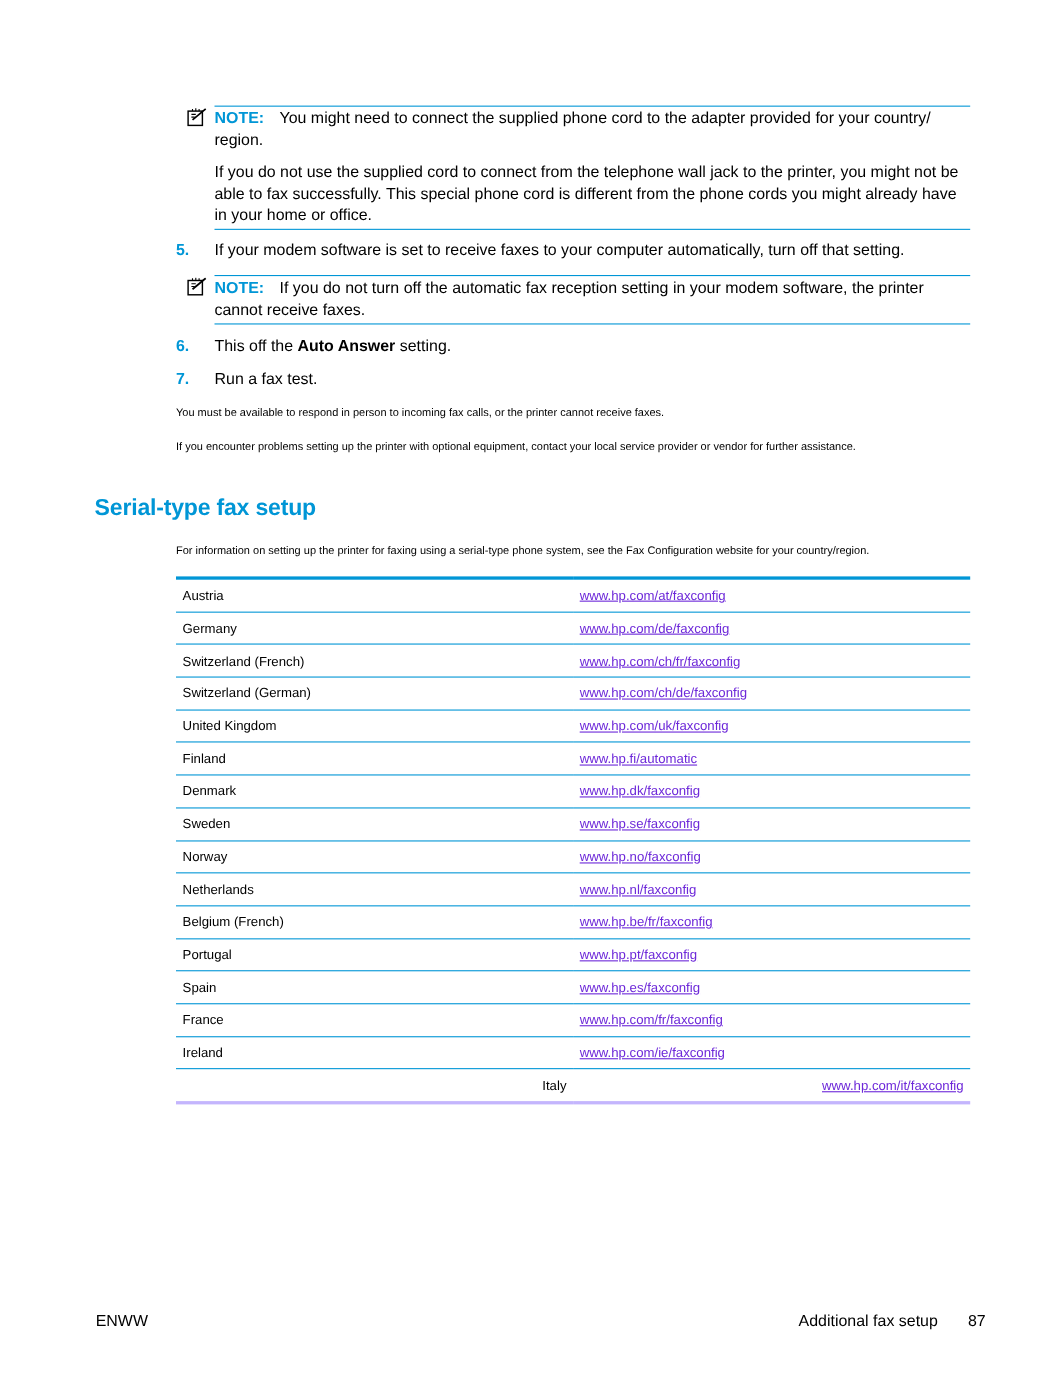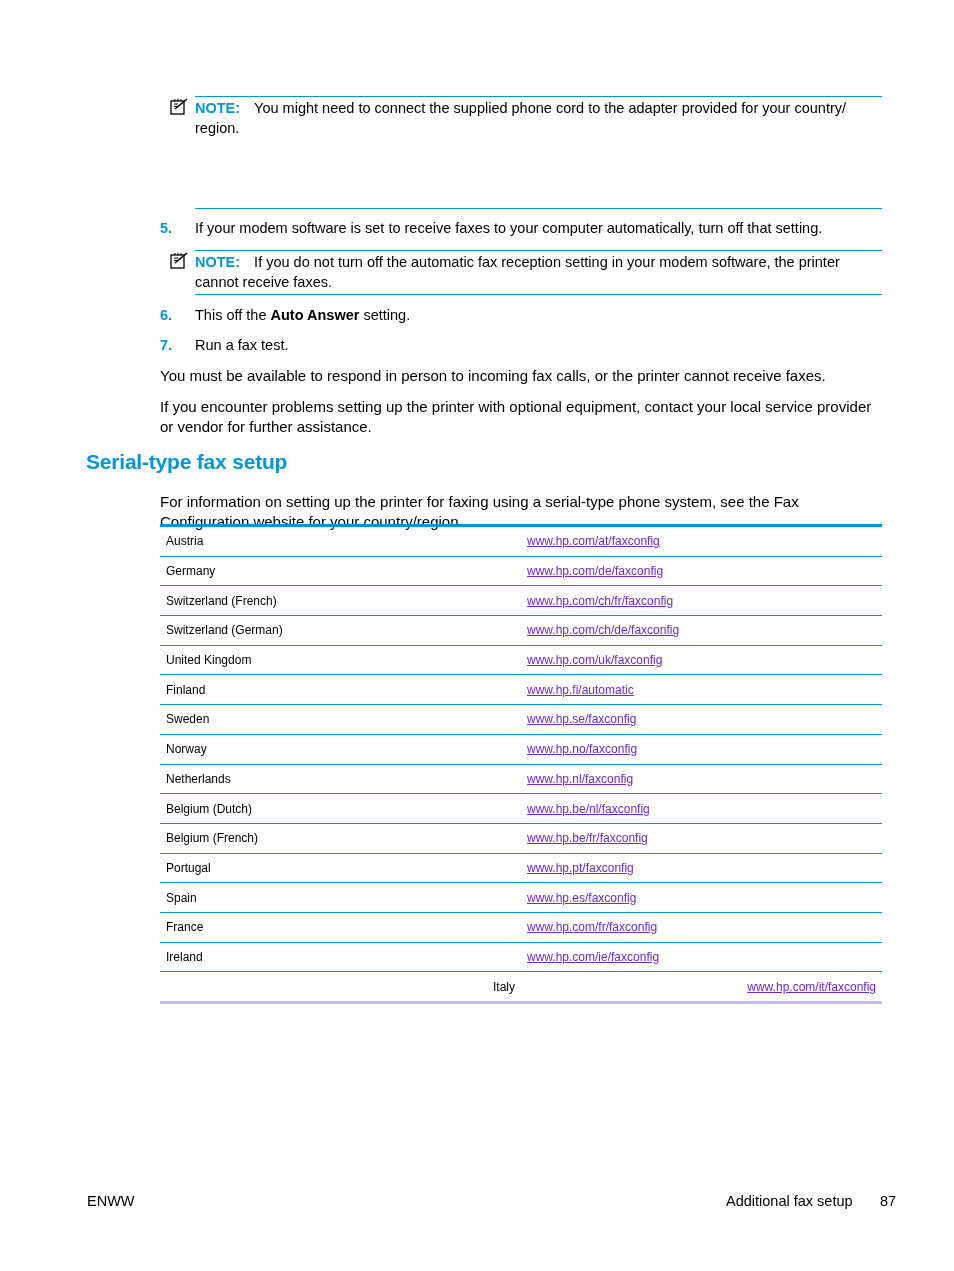--- a/index.html
+++ b/index.html
@@ -11,21 +11,21 @@
     position: absolute; left: 160px; width: 722px;
   }
   .note .rule-top { position: absolute; left: 35px; right: 0; top: 0; border-top: 1px solid #0096d6; }
   .note .rule-bot { position: absolute; left: 35px; right: 0; border-top: 1px solid #0096d6; }
   .note .icon { position: absolute; left: 10px; width: 20px; height: 18px; }
   .note p { margin: 0; position: absolute; left: 35px; right: 0; font-size: 14.5px; line-height: 19.5px; }
   .note-label { color: #0096d6; font-weight: bold; margin-right: 14px; }
   .step { position: absolute; left: 160px; width: 722px; font-size: 14.5px; line-height: 19.5px; }
   .step .num { position: absolute; left: 0; color: #0096d6; font-weight: bold; }
   .step .txt { position: absolute; left: 35px; right: 0; }
-  .para { position: absolute; left: 160px; width: 722px; font-size: 15px; line-height: 19.5px; margin: 0; }
+  .para { position: absolute; left: 160px; width: 722px; font-size: 10px; line-height: 19.5px; margin: 0; }
   h2 {
     position: absolute; left: 86px; top: 450px; margin: 0;
     color: #0096d6; font-size: 21px; font-weight: bold; letter-spacing: -0.2px;
   }
   table.cfg {
     position: absolute; left: 160px; top: 524px; width: 722px;
     border-collapse: collapse; border-top: 3px solid #0096d6; border-bottom: 3px solid #c4b5fd;
     font-size: 12px;
   }
   table.cfg td { height: 28.7px; padding: 0 6px; border-bottom: 1px solid #0096d6; vertical-align: middle; }
@@ -44,20 +44,21 @@
     <line x1="5" y1="11" x2="17" y2="1" stroke="#000" stroke-width="1.6"></line>
     <line x1="4" y1="6" x2="8" y2="6" stroke="#000" stroke-width="1"></line>
     <line x1="4" y1="8.5" x2="7" y2="8.5" stroke="#000" stroke-width="1"></line>
     <line x1="5" y1="1" x2="5" y2="3" stroke="#000" stroke-width="1"></line>
     <line x1="8" y1="0.5" x2="8" y2="3" stroke="#000" stroke-width="1"></line>
     <line x1="11" y1="1" x2="11" y2="3" stroke="#000" stroke-width="1"></line>
   </svg>
   <p style="top:3px;">
     <span class="note-label">NOTE:</span><span>You might need to connect the supplied phone cord to the adapter provided for your country/ region.</span>
   </p>
+  <p style="top:52px;">If you do not use the supplied cord to connect from the telephone wall jack to the printer, you might not be able to fax successfully. This special phone cord is different from the phone cords you might already have in your home or office.</p>
   <div class="rule-bot" style="top:112px;"></div>
 </div>
 
 <div class="step" style="top:219px;">
   <span class="num">5.</span>
   <span class="txt">If your modem software is set to receive faxes to your computer automatically, turn off that setting.</span>
 </div>
 
 <div class="note" style="top:250px; height:45px;">
   <div class="rule-top"></div>
@@ -112,34 +113,34 @@
       </tr>
       <tr>
         <td class="country">United Kingdom</td>
         <td class="url"><a href="#">www.hp.com/uk/faxconfig</a></td>
       </tr>
       <tr>
         <td class="country">Finland</td>
         <td class="url"><a href="#">www.hp.fi/automatic</a></td>
       </tr>
       <tr>
+        <td class="country">Denmark</td>
+        <td class="url"><a href="#">www.hp.dk/faxconfig</a></td>
+      </tr>
+      <tr>
         <td class="country">Sweden</td>
         <td class="url"><a href="#">www.hp.se/faxconfig</a></td>
       </tr>
       <tr>
         <td class="country">Norway</td>
         <td class="url"><a href="#">www.hp.no/faxconfig</a></td>
       </tr>
       <tr>
         <td class="country">Netherlands</td>
         <td class="url"><a href="#">www.hp.nl/faxconfig</a></td>
-      </tr>
-      <tr>
-        <td class="country">Belgium (Dutch)</td>
-        <td class="url"><a href="#">www.hp.be/nl/faxconfig</a></td>
       </tr>
       <tr>
         <td class="country">Belgium (French)</td>
         <td class="url"><a href="#">www.hp.be/fr/faxconfig</a></td>
       </tr>
       <tr>
         <td class="country">Portugal</td>
         <td class="url"><a href="#">www.hp.pt/faxconfig</a></td>
       </tr>
       <tr>

